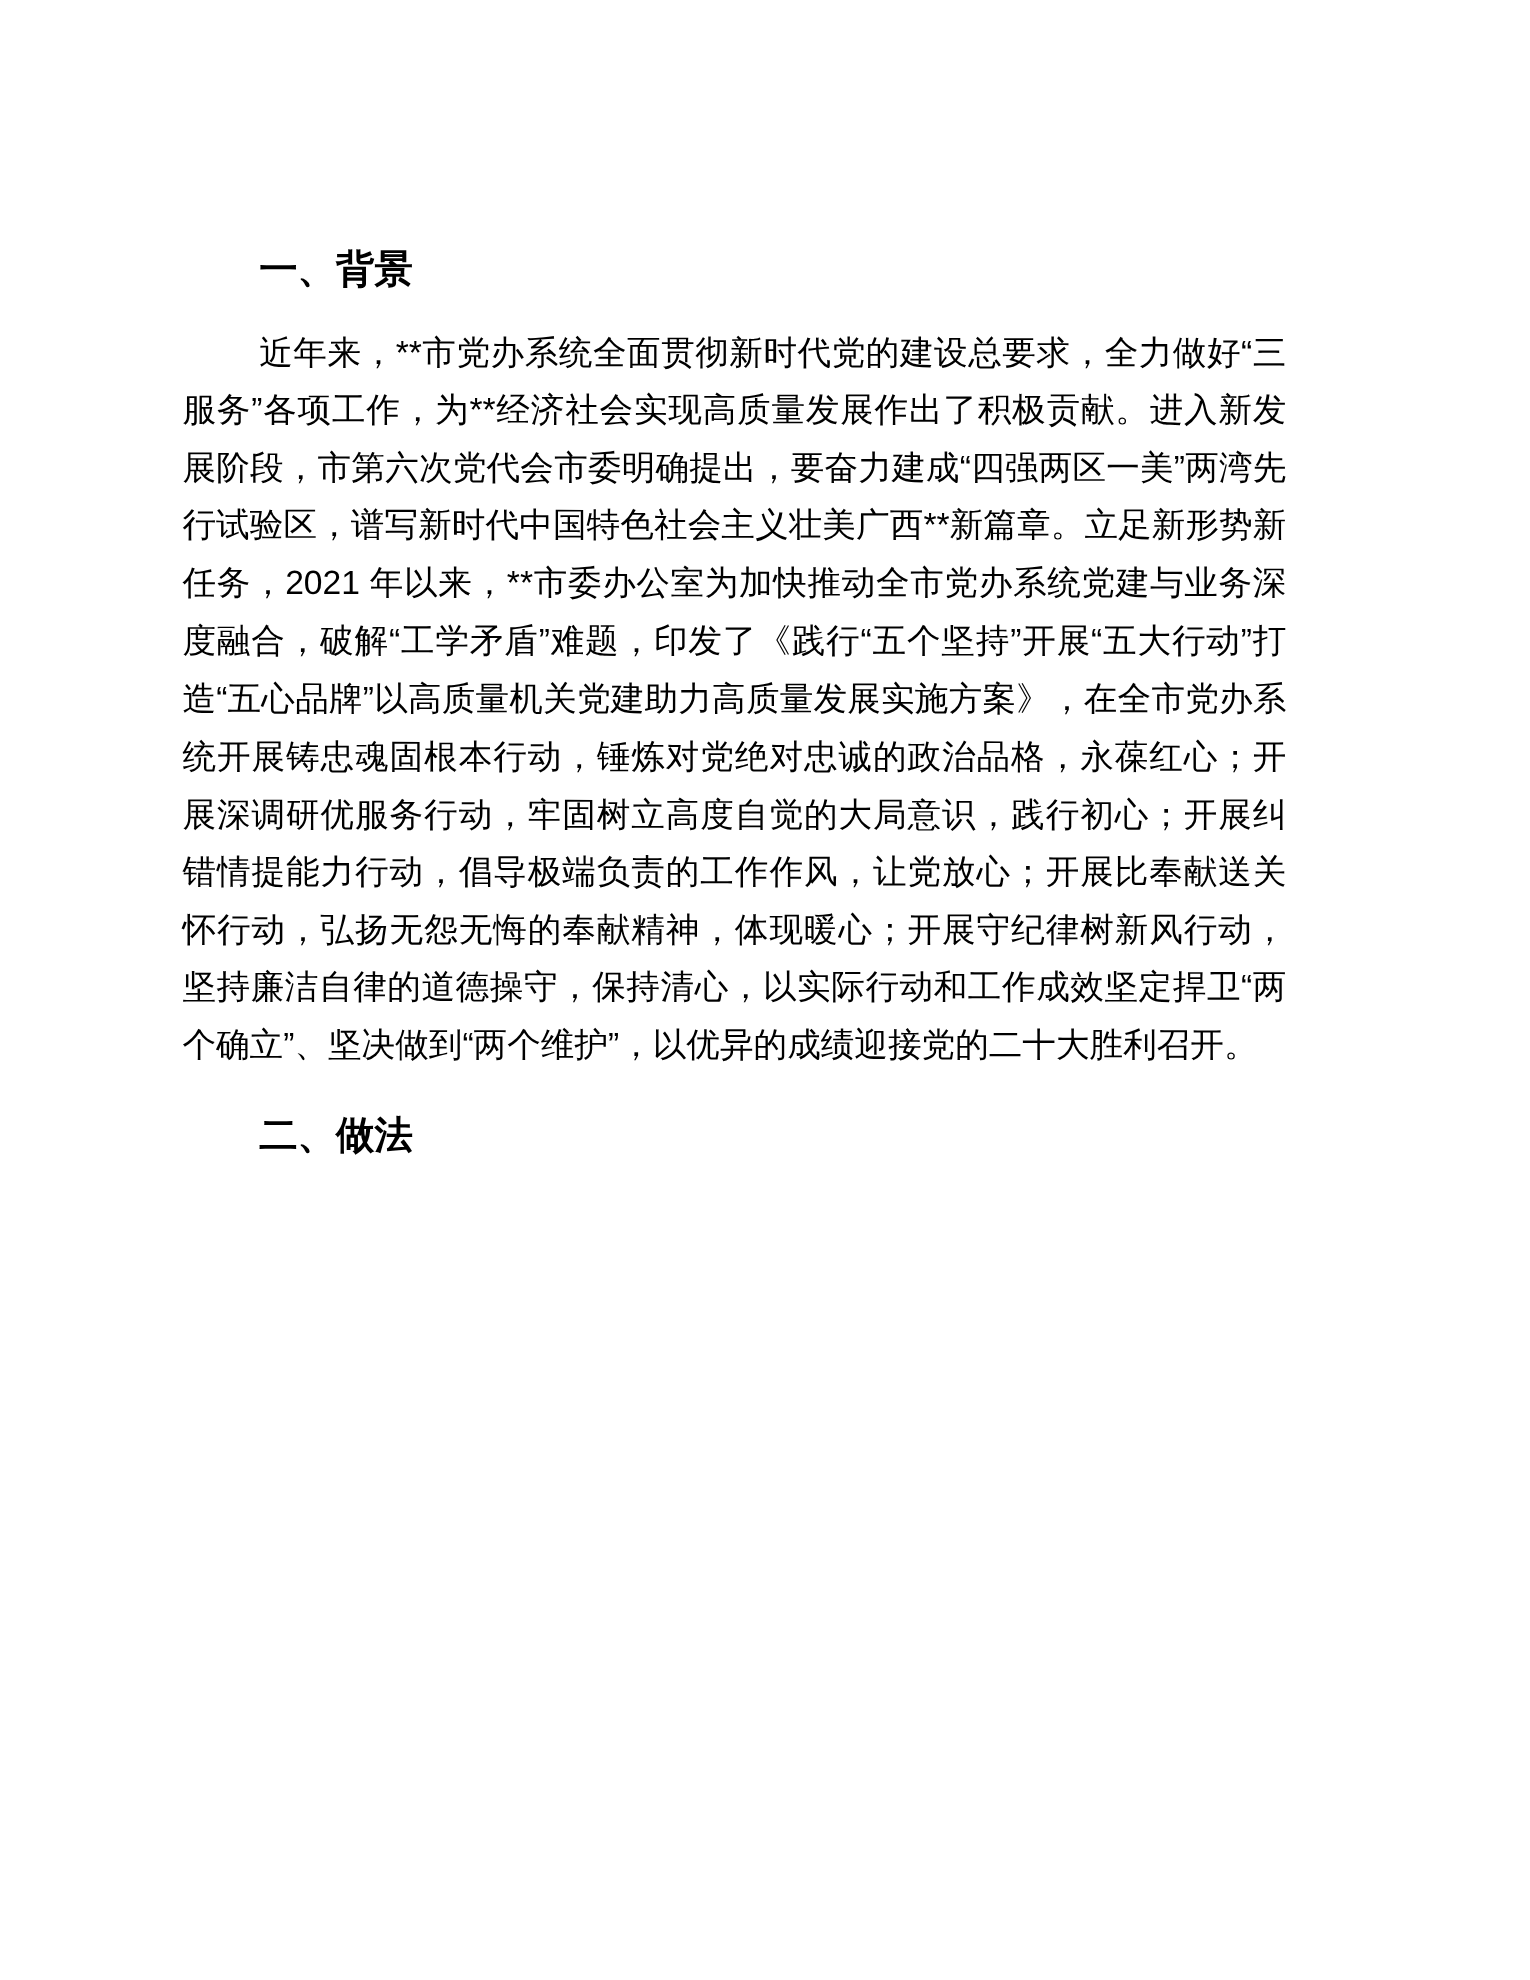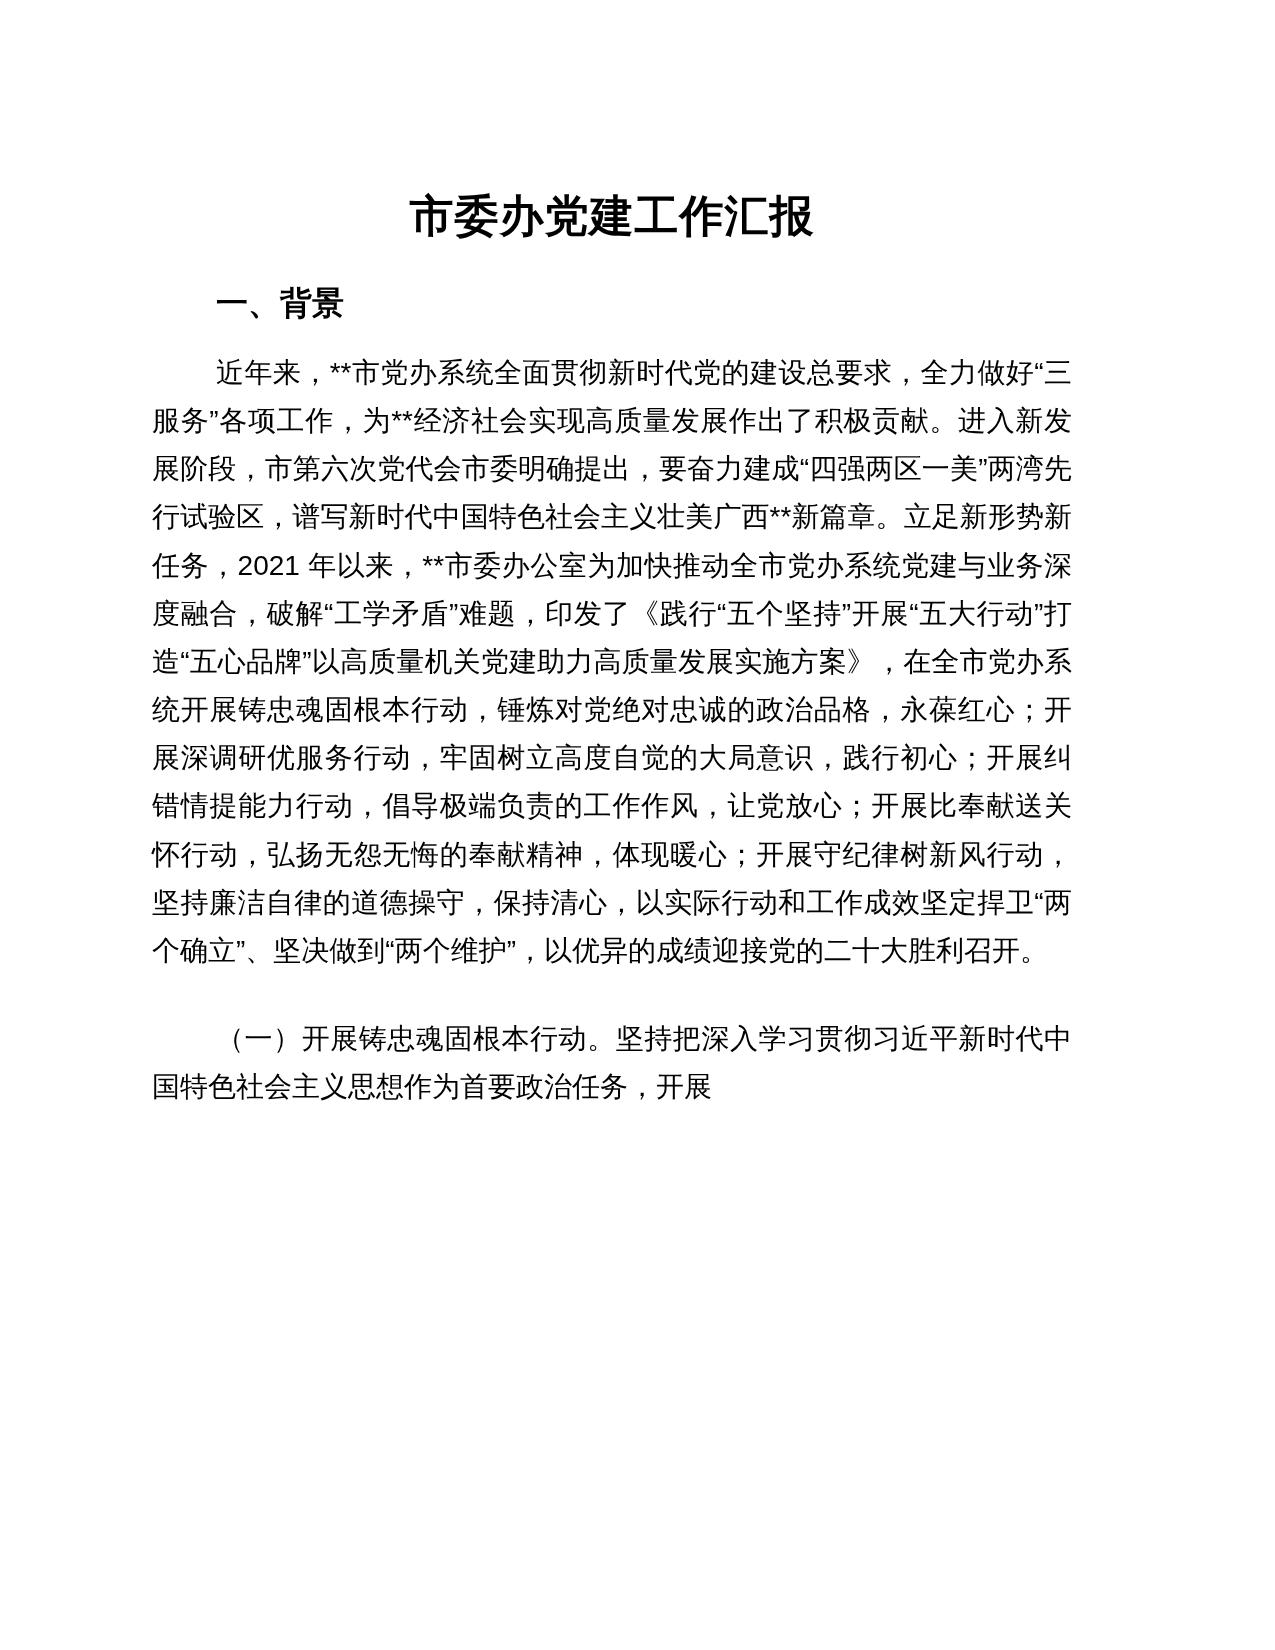--- a/index.html
+++ b/index.html
@@ -58,31 +58,30 @@
   }
   .spacer-sm { height: 14px; }
   .spacer-md { height: 22px; }
 </style>
 </head>
 <body>
 
 <div class="page">
   <div class="content">
 
-    <h1 class="doc-title">市委办党建工作汇报</h1>
 
     <div class="spacer-sm"></div>
 
     <h2 class="heading">一、背景</h2>
 
     <div class="spacer-sm"></div>
 
     <p class="para">近年来，**市党办系统全面贯彻新时代党的建设总要求，全力做好“三服务”各项工作，为**经济社会实现高质量发展作出了积极贡献。进入新发展阶段，市第六次党代会市委明确提出，要奋力建成“四强两区一美”两湾先行试验区，谱写新时代中国特色社会主义壮美广西**新篇章。立足新形势新任务，2021 年以来，**市委办公室为加快推动全市党办系统党建与业务深度融合，破解“工学矛盾”难题，印发了《践行“五个坚持”开展“五大行动”打造“五心品牌”以高质量机关党建助力高质量发展实施方案》，在全市党办系统开展铸忠魂固根本行动，锤炼对党绝对忠诚的政治品格，永葆红心；开展深调研优服务行动，牢固树立高度自觉的大局意识，践行初心；开展纠错情提能力行动，倡导极端负责的工作作风，让党放心；开展比奉献送关怀行动，弘扬无怨无悔的奉献精神，体现暖心；开展守纪律树新风行动，坚持廉洁自律的道德操守，保持清心，以实际行动和工作成效坚定捍卫“两个确立”、坚决做到“两个维护”，以优异的成绩迎接党的二十大胜利召开。</p>
 
     <div class="spacer-md"></div>
 
+    <h2 class="heading">二、做法</h2>
 
     <div class="spacer-sm"></div>
 
-    <p class="para">（一）开展铸忠魂固根本行动。坚持把深入学习贯彻习近平新时代中国特色社会主义思想作为首要政治任务，开展</p>
 
   </div>
 </div>
 
 </body></html>

